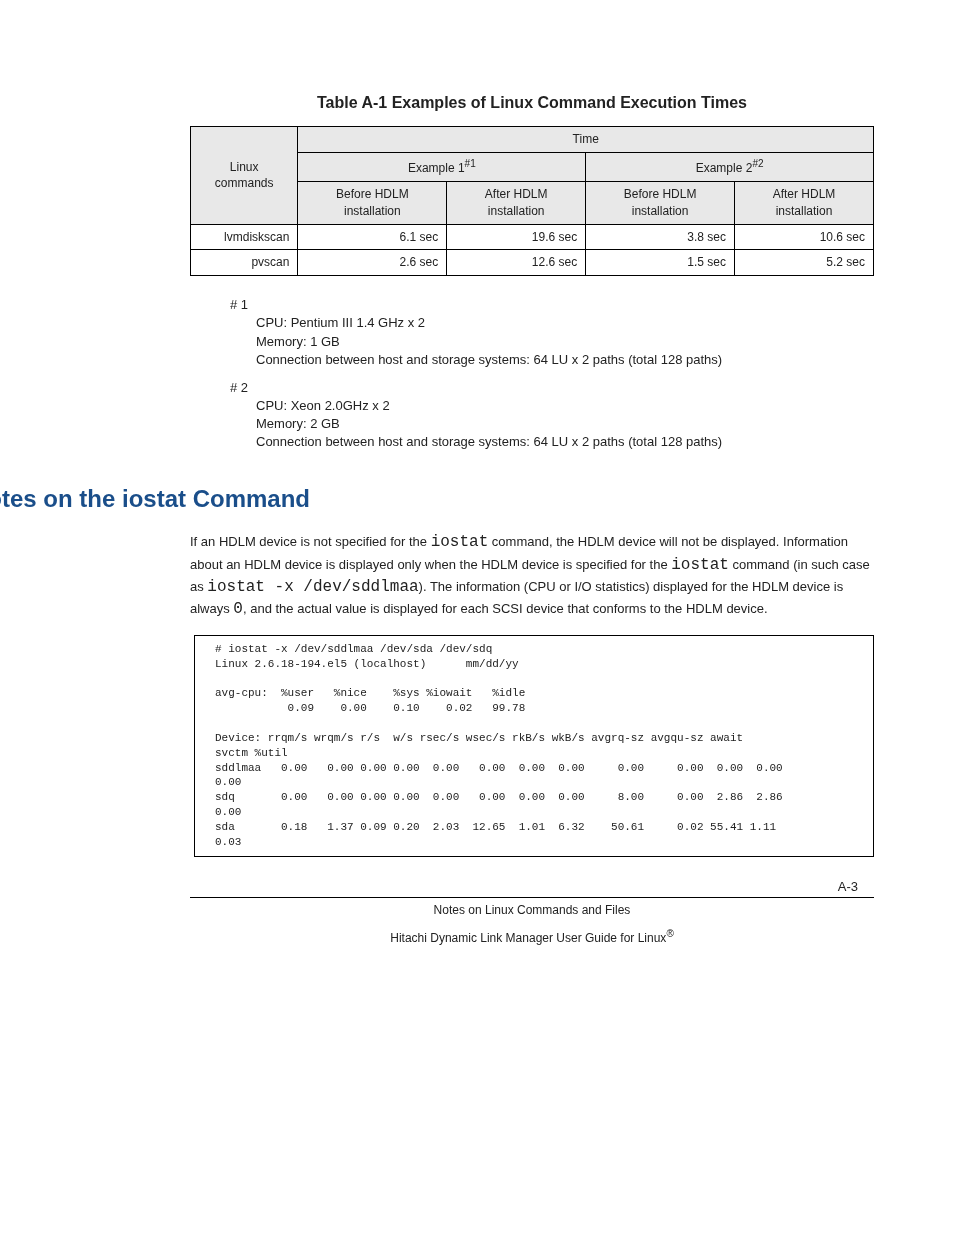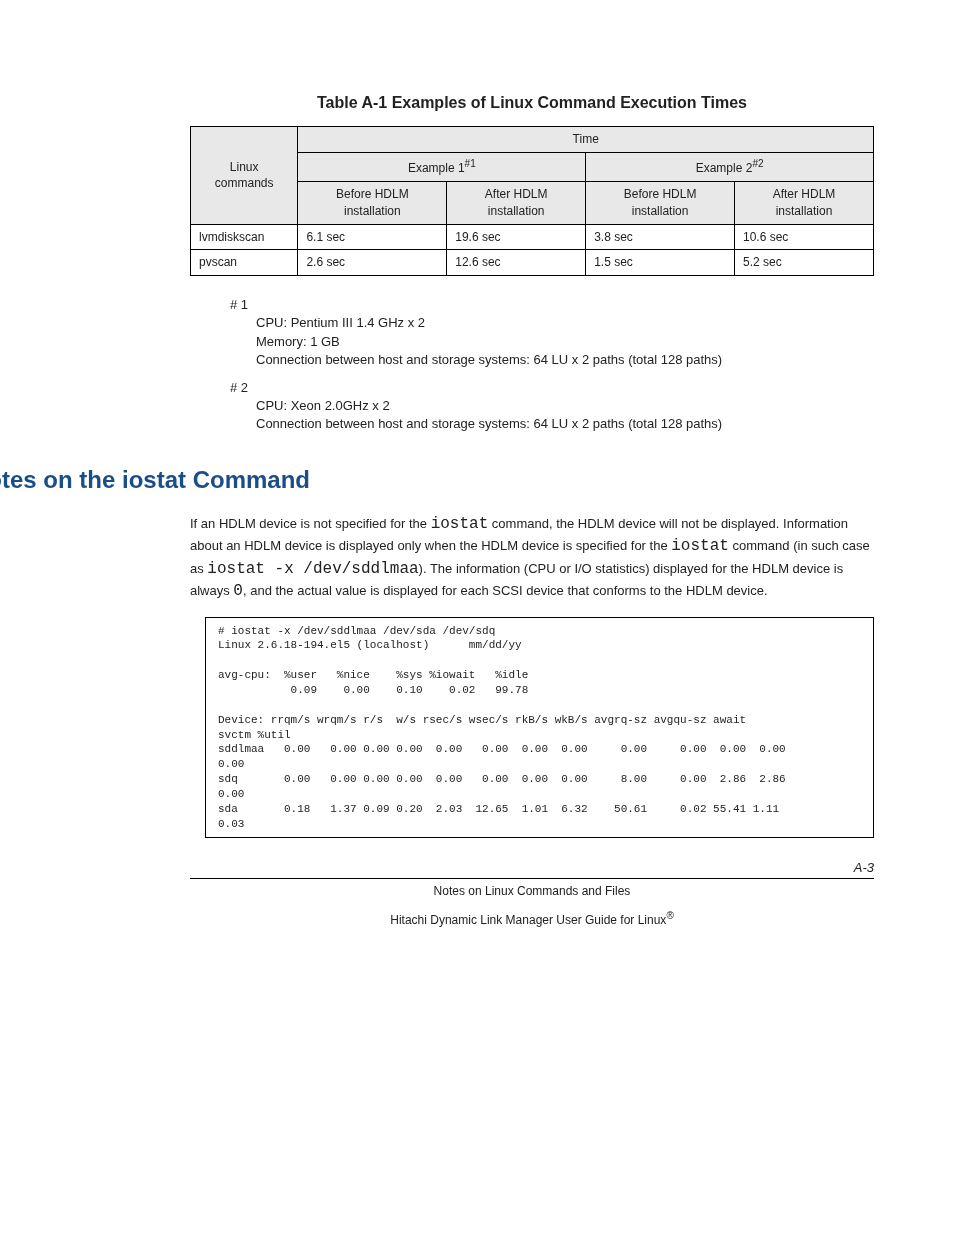--- a/index.html
+++ b/index.html
@@ -21,21 +21,21 @@
   }
   table.exec {
     border-collapse: collapse;
     width: 100%;
     margin-bottom: 20px;
   }
   table.exec th, table.exec td {
     border: 1px solid #000;
     padding: 4px 8px;
     font-size: 12px;
-    text-align: left;
+    text-align: right;
     vertical-align: middle;
   }
   table.exec th {
     background: #e8e8e8;
     text-align: center;
     font-weight: normal;
   }
   .rowlabel { font-weight: normal; }
   .sup { font-size: 10px; vertical-align: super; }
   .notes-block { margin: 20px 0 20px 40px; }
@@ -46,40 +46,39 @@
     font-size: 24px;
     font-weight: bold;
     margin: 30px 0 16px -110px;
   }
   p.para { margin: 10px 0 14px 0; }
   code, .mono { font-family: "Courier New", monospace; font-size: 16px; }
   pre.console {
     font-family: "Courier New", monospace;
     font-size: 11px;
     border: 1px solid #000;
-    padding: 6px 12px;
+    padding: 6px 20px;
     white-space: pre;
-    margin: 10px 0 6px 15px;
+    margin: 10px 0 6px 4px;
     line-height: 1.35;
     overflow: hidden;
   }
   .footer-wrap { margin-top: 40px; }
   .footer-line {
     border-top: 1px solid #000;
     padding-top: 4px;
     position: relative;
     text-align: center;
     font-size: 12px;
   }
   .footer-line .pg {
     position: absolute;
-    right: 0;
+    right: 16px;
     top: -20px;
     font-size: 13px;
-    font-style: italic;
   }
   .footer-sub {
     text-align: center;
     font-size: 12px;
     margin-top: 9px;
   }
   .content-col { margin-left: 110px; }
 </style>
 </head>
 <body>
@@ -130,20 +129,21 @@
   <div class="notes-block">
     <div class="tag"># 1</div>
     <div class="body">
       <div>CPU: Pentium III 1.4 GHz x 2</div>
       <div>Memory: 1 GB</div>
       <div>Connection between host and storage systems: 64 LU x 2 paths (total 128 paths)</div>
     </div>
     <div class="tag"># 2</div>
     <div class="body">
       <div>CPU: Xeon 2.0GHz x 2</div>
+      <div>Memory: 2 GB</div>
       <div>Connection between host and storage systems: 64 LU x 2 paths (total 128 paths)</div>
     </div>
   </div>
 
 </div>
 
 <h2 class="section">Notes on the iostat Command</h2>
 
 <div class="content-col">
 

